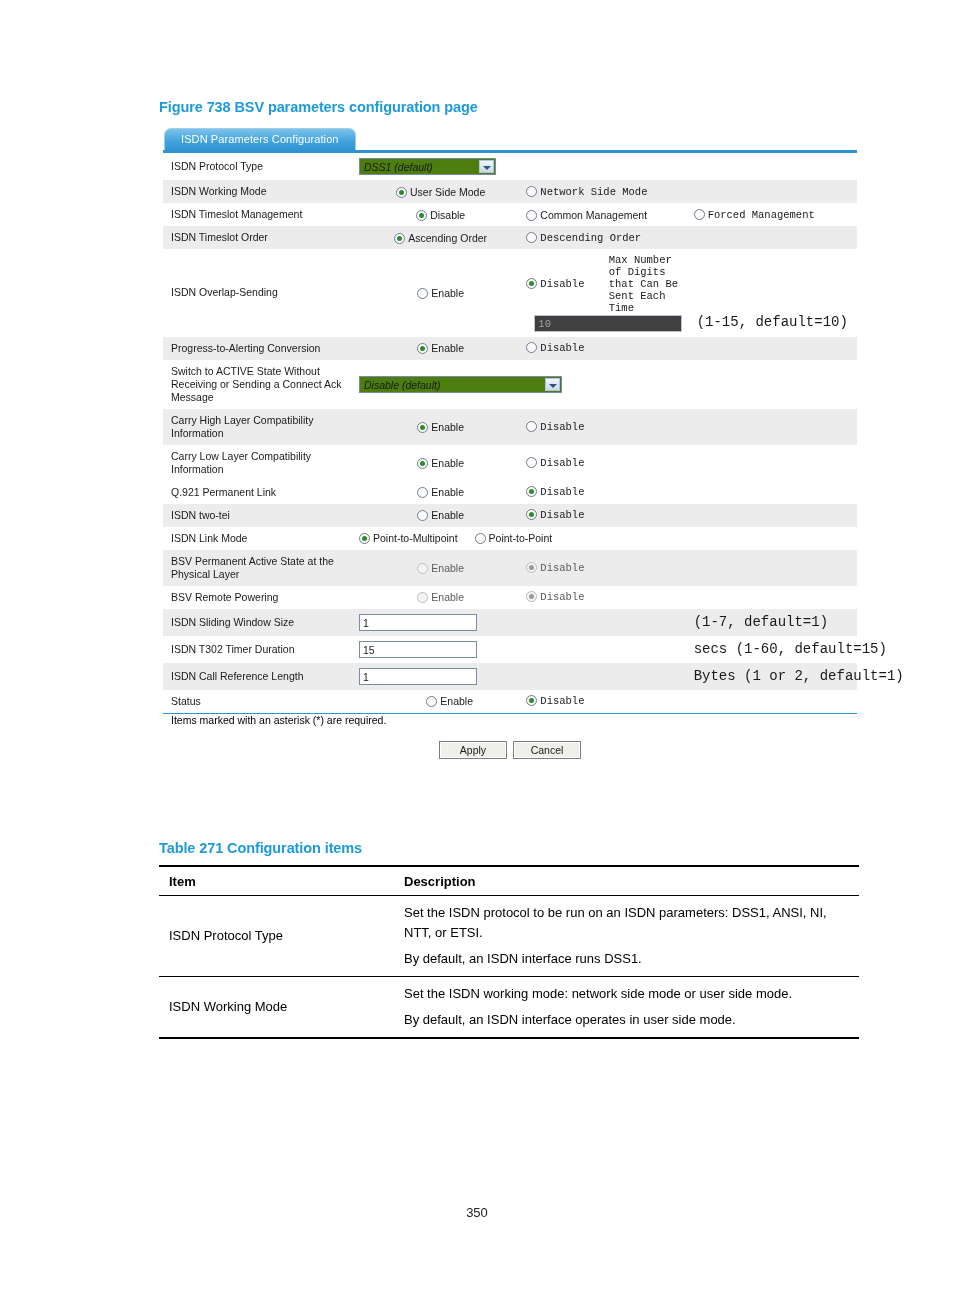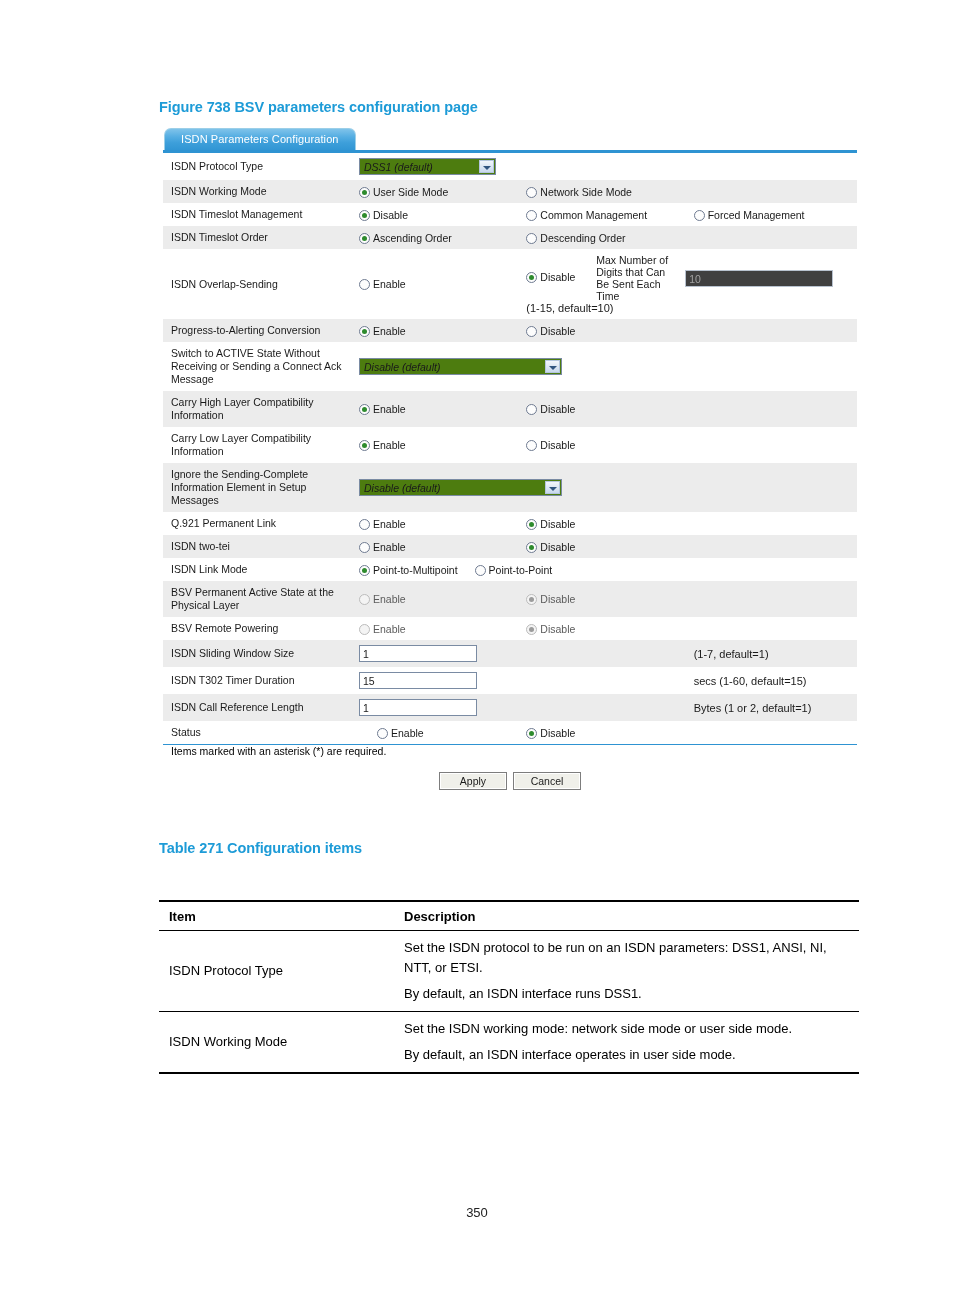--- a/index.html
+++ b/index.html
@@ -86,23 +86,23 @@
   td.lbl {
     width: 192px;
     padding: 5px 0 5px 8px;
     line-height: 13px;
     box-sizing: border-box;
   }
   td.ctl {
     padding: 5px 0 5px 4px;
     box-sizing: border-box;
   }
-  td.c1 { width: 116px; }
+  td.c1 { width: 116px; text-align: center; }
   td.c2 { width: 150px; }
-  td.cr { width: auto; }
+  td.cr { width: auto; font-family: Liberation Mono, monospace; }
 
   
   .radio {
     display: inline-block;
     width: 11px;
     height: 11px;
     border-radius: 50%;
     border: 1px solid #6f7b91;
     background: #fdfdfd;
     box-sizing: border-box;
@@ -185,21 +185,21 @@
     position: absolute;
     left: 3px;
     top: 2px;
     font-size: 10.5px;
   }
   .inp.dis { border-color: #b8c2cf; background: #404040; }
   .inp.dis .v { color: #a2a2a2; }
   .inp.w3 { width: 148px; }
 
   .hint {
-    font-size: 11px;
+    font-size: 14px;
     color: #1a1a1a;
     white-space: nowrap;
   }
   .sublabel {
     font-size: 10.5px;
     line-height: 12px;
     display: inline-block;
     vertical-align: middle;
     width: 78px;
   }
@@ -235,21 +235,21 @@
     left: 159px;
     top: 840px;
     font-size: 14.5px;
     font-weight: bold;
     color: #1d9bd7;
     letter-spacing: -0.1px;
   }
   .itbl {
     position: absolute;
     left: 159px;
-    top: 900px;
+    top: 865px;
     width: 700px;
     border-collapse: collapse;
   }
   .itbl .rule-top td { border-top: 2.5px solid #000; height: 0; padding: 0; }
   .itbl th {
     text-align: left;
     font-size: 13px;
     font-weight: bold;
     padding: 7px 0 6px 10px;
     border-bottom: 1.2px solid #000;
@@ -383,29 +383,20 @@
       <tr class="plain">
         <td class="lbl">Carry Low Layer Compatibility Information</td>
         <td class="ctl c1">
           <span class="opt"><span class="radio on"></span><span>Enable</span></span>
         </td>
         <td class="ctl cr" colspan="2">
           <span class="opt"><span class="radio"></span><span>Disable</span></span>
         </td>
       </tr>
 
-      <tr class="alt">
-        <td class="lbl">Ignore the Sending-Complete Information Element in Setup Messages</td>
-        <td class="ctl" colspan="3">
-          <span class="sel w2">
-            <span class="txt">Disable (default)</span>
-            <span class="arrow"></span>
-          </span>
-        </td>
-      </tr>
 
       <tr class="plain">
         <td class="lbl">Q.921 Permanent Link</td>
         <td class="ctl c1">
           <span class="opt"><span class="radio"></span><span>Enable</span></span>
         </td>
         <td class="ctl cr" colspan="2">
           <span class="opt"><span class="radio on"></span><span>Disable</span></span>
         </td>
       </tr>

